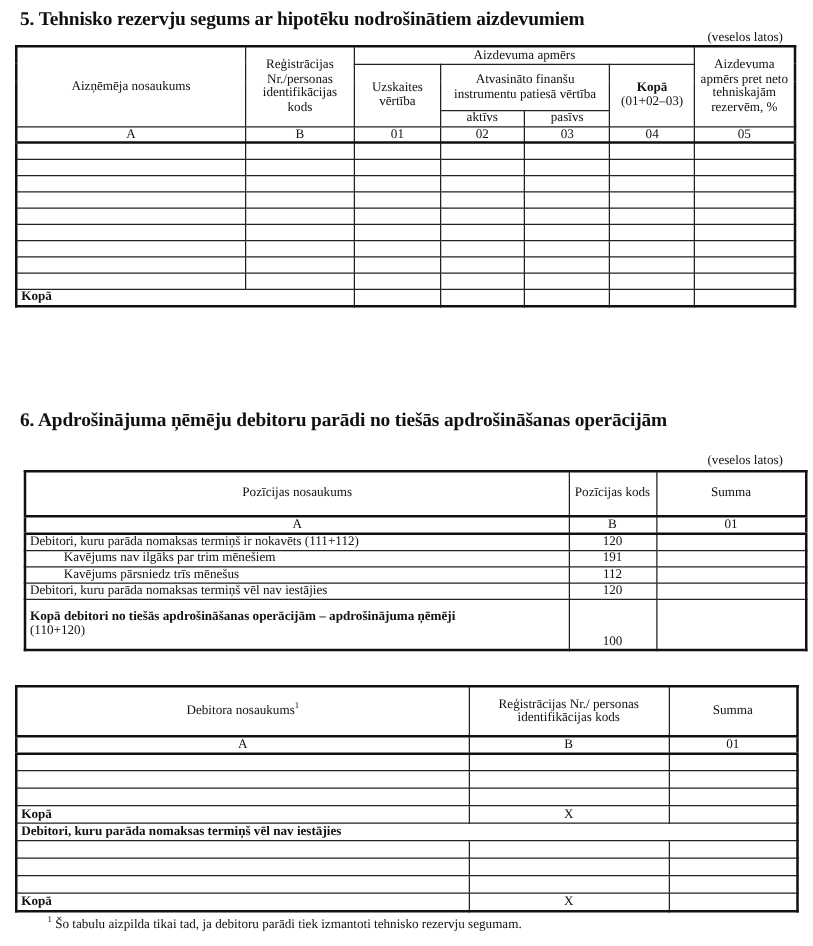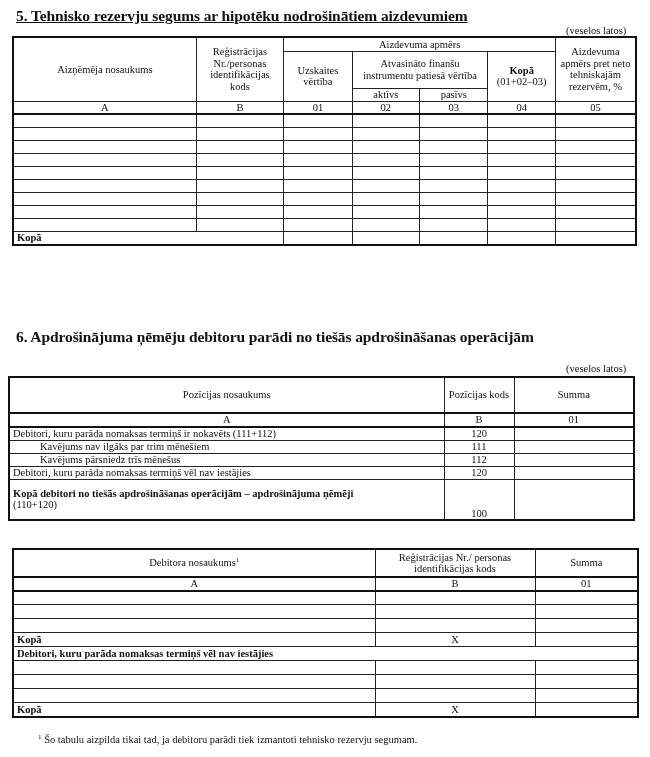--- a/index.html
+++ b/index.html
@@ -13,21 +13,21 @@
   .c { text-align:center; }
   .b { font-weight:bold; }
   .ind { padding-left:30px;margin-left:31px; }
   .thick-b { border-bottom:2px solid #111; }
   .foot { position:absolute; font-size:10.5px; white-space:nowrap; }
   sup { font-size:7px; vertical-align:super; line-height:0; }
 </style>
 </head>
 <body>
 
-<h2 class="sec" style="left:16px;top:7px;text-decoration:underline;">5. Tehnisko rezervju segums ar hipotēku nodrošinātiem aizdevumiem</h2>
+<h2 class="sec" style="left:16px;top:7px;">5. Tehnisko rezervju segums ar hipotēku nodrošinātiem aizdevumiem</h2>
 <div class="unit" style="left:566px;top:25px;">(veselos latos)</div>
 
 <table class="frame" style="left:12px;top:36px;width:625px;">
   <colgroup>
     <col style="width:182px">
       <col style="width:87px">
       <col style="width:68px">
       <col style="width:67px">
       <col style="width:68px">
       <col style="width:67px">
@@ -150,21 +150,21 @@
     <td></td>
     <td></td>
     <td></td>
   </tr>
 </tbody>
   </table>
 
 <h2 class="sec" style="left:16px;top:328px;">6. Apdrošinājuma ņēmēju debitoru parādi no tiešās apdrošināšanas operācijām</h2>
 <div class="unit" style="left:566px;top:363px;">(veselos latos)</div>
 
-<table class="frame" style="left:8px;top:376px;width:625px;">
+<table class="frame" style="left:19px;top:376px;width:625px;">
   <colgroup>
     <col style="width:435px">
       <col style="width:70px">
       <col style="width:120px">
   </colgroup>
   <tbody>
       <tr style="height:36px" class="thick-b">
     <th class="c">Pozīcijas nosaukums</th>
     <th class="c">Pozīcijas kods</th>
     <th class="c">Summa</th>
@@ -174,21 +174,21 @@
     <td class="c">B</td>
     <td class="c">01</td>
   </tr>
   <tr style="height:13px">
     <td>Debitori, kuru parāda nomaksas termiņš ir nokavēts (111+112)</td>
     <td class="c">120</td>
     <td></td>
   </tr>
   <tr style="height:13px">
     <td class="ind">Kavējums nav ilgāks par trim mēnešiem</td>
-    <td class="c">111</td>
+    <td class="c">191</td>
     <td></td>
   </tr>
   <tr style="height:13px">
     <td class="ind">Kavējums pārsniedz trīs mēnešus</td>
     <td class="c">112</td>
     <td></td>
   </tr>
   <tr style="height:13px">
     <td>Debitori, kuru parāda nomaksas termiņš vēl nav iestājies</td>
     <td class="c">120</td>
@@ -205,21 +205,21 @@
 </tbody>
   </table>
 
 <table class="frame" style="left:12px;top:548px;width:625px;">
   <colgroup>
     <col style="width:362px">
       <col style="width:160px">
       <col style="width:103px">
   </colgroup>
   <tbody>
-      <tr style="height:28px" class="thick-b">
+      <tr style="height:40px" class="thick-b">
     <th class="c">
       <span>Debitora nosaukums</span><sup>1</sup>
     </th>
     <th class="c">Reģistrācijas Nr./ personas identifikācijas kods</th>
     <th class="c">Summa</th>
   </tr>
   <tr style="height:13px" class="thick-b">
     <td class="c">A</td>
     <td class="c">B</td>
     <td class="c">01</td>

